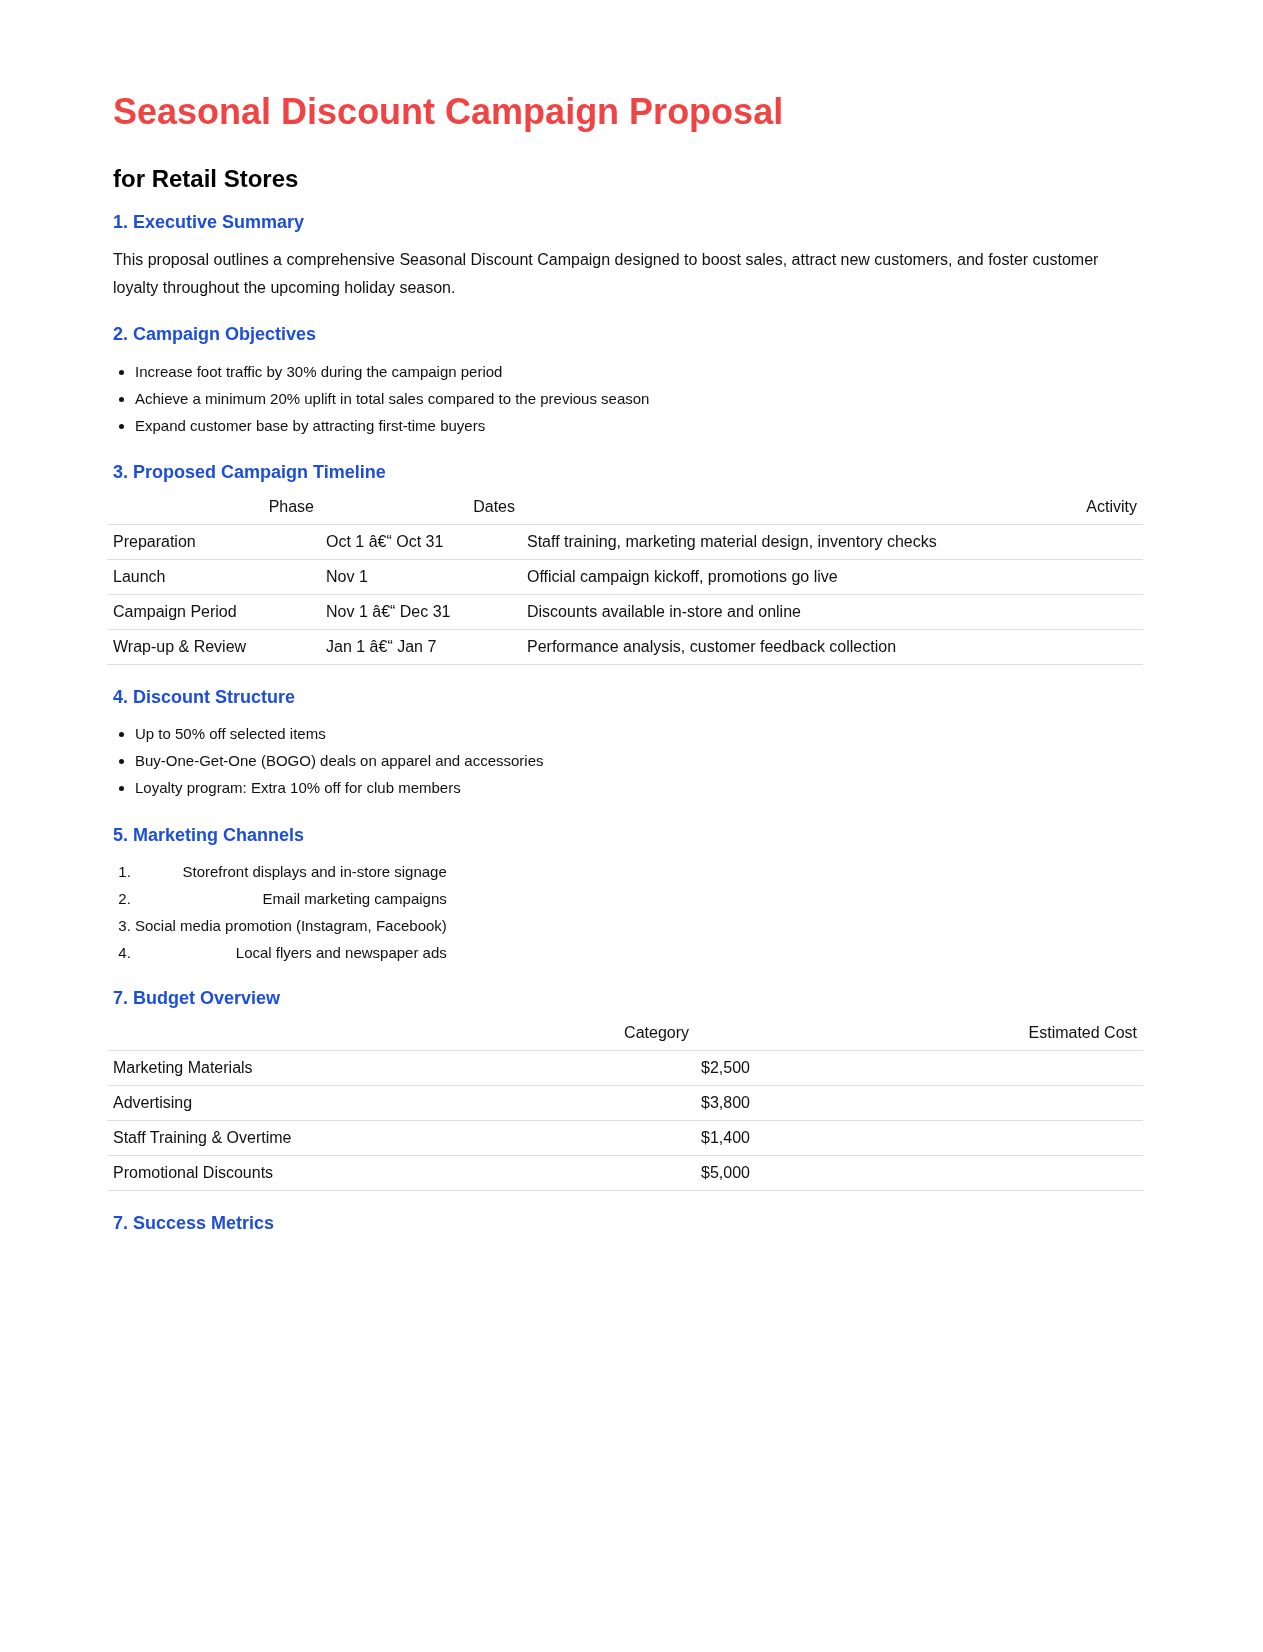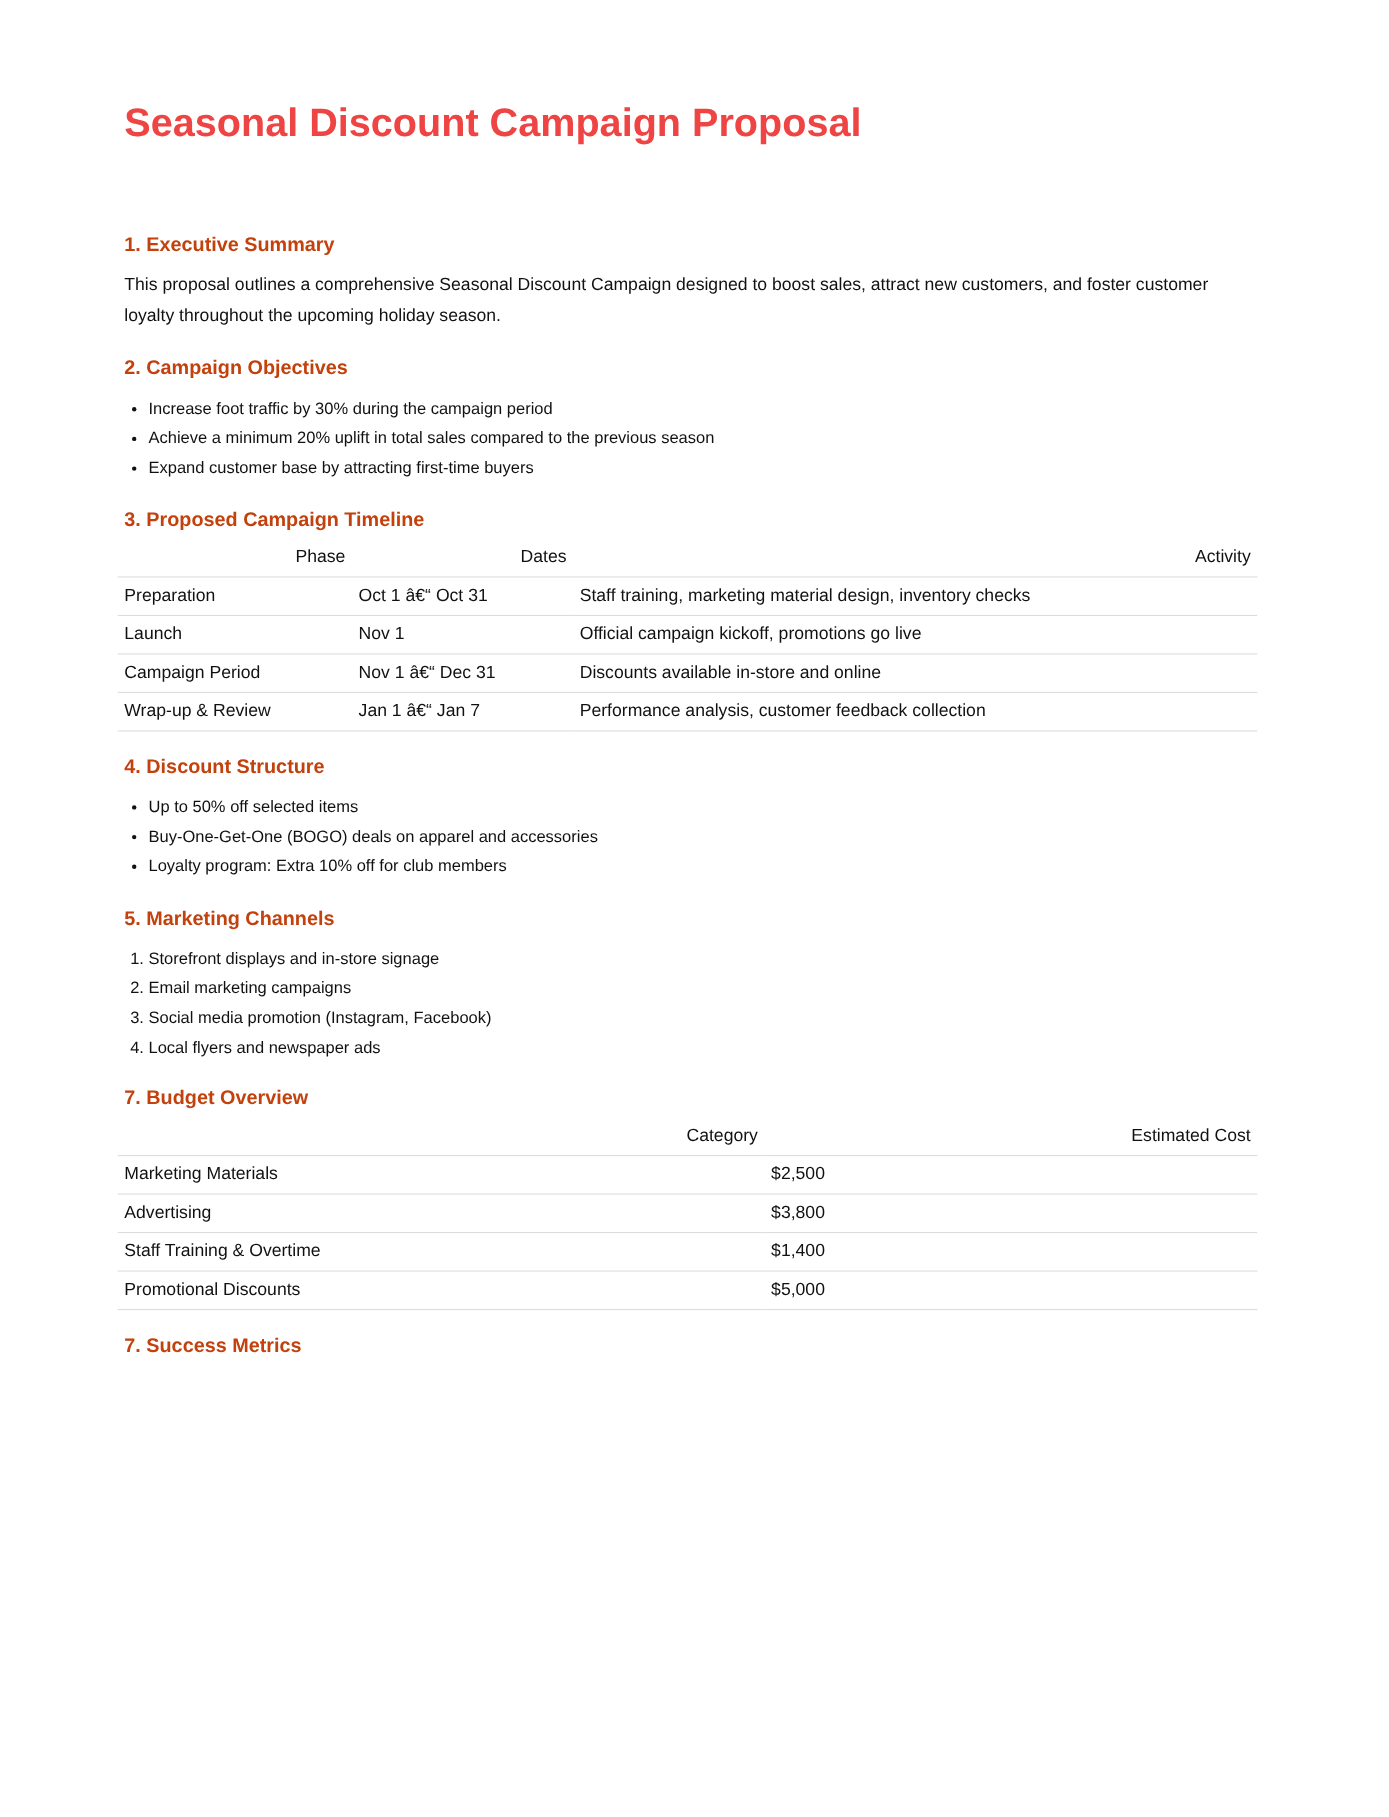--- a/index.html
+++ b/index.html
@@ -4,35 +4,36 @@
 <style>
   html, body { margin: 0; padding: 0; background: #ffffff; }
   body {
     width: 1263px; height: 1652px; overflow: hidden;
     font-family: "Liberation Sans", "DejaVu Sans", sans-serif;
     color: #111111;
   }
   .page { position: relative; padding: 0 113px 0 113px; }
   h1 { margin: 0; padding-top: 87px; font-size: 36px; font-weight: bold; line-height: 50px; color: #ef4444; }
   h2.subtitle { margin: 0; margin-top: 25px; font-size: 24px; font-weight: bold; line-height: 34px; color: #000; }
-  h3 { margin: 0; font-size: 18px; font-weight: bold; line-height: 24px; color: #c2410c; }
+  h3 { margin: 0; font-size: 18px; font-weight: bold; line-height: 24px; color: #1d4ed8; }
   p { margin: 0; font-size: 16px; line-height: 28px; }
   ul, ol { margin: 0; padding-left: 22px; font-size: 15px; line-height: 27px; }
-  ol { padding-left: 22px; }
+  ol { padding-left: 22px; text-align: right; }
   li { padding-left: 0; }
   table { border-collapse: collapse; width: 1036px; font-size: 16px; }
   th { text-align: right; font-weight: normal; padding: 6px 6px 6px 6px; height: 22px; border-bottom: 1px solid #dddddd; }
   td { padding: 6px 6px 6px 6px; height: 22px; border-bottom: 1px solid #dddddd; }
   .sec { position: absolute; left: 113px; }
 </style>
 </head>
 <body>
 
 <div class="page">
   <h1>Seasonal Discount Campaign Proposal</h1>
+  <h2 class="subtitle">for Retail Stores</h2>
 </div>
 
 <h3 class="sec" style="top:210px">1. Executive Summary</h3>
 <p class="sec" style="top:246px; width:1000px">This proposal outlines a comprehensive Seasonal Discount Campaign designed to boost sales, attract new customers, and foster customer loyalty throughout the upcoming holiday season.</p>
 
 <h3 class="sec" style="top:322px">2. Campaign Objectives</h3>
 <ul class="sec" style="top:358px">
   <li>Increase foot traffic by 30% during the campaign period</li>
   <li>Achieve a minimum 20% uplift in total sales compared to the previous season</li>
   <li>Expand customer base by attracting first-time buyers</li>

